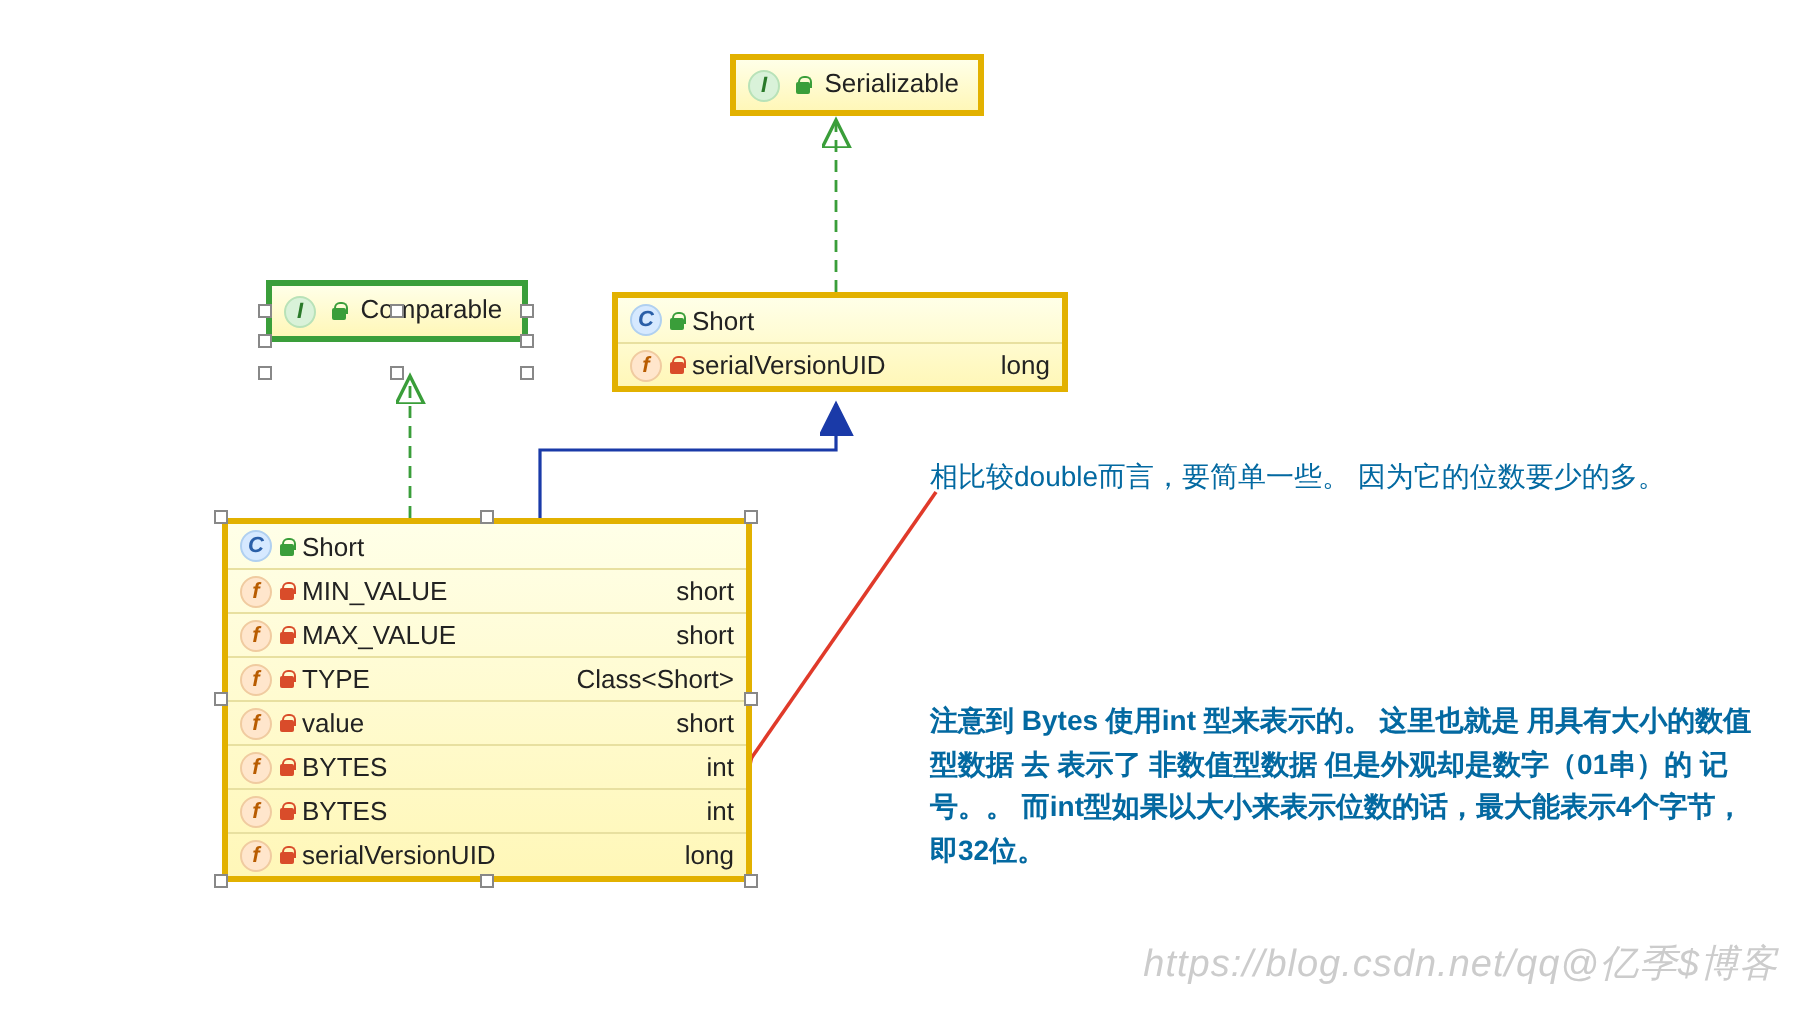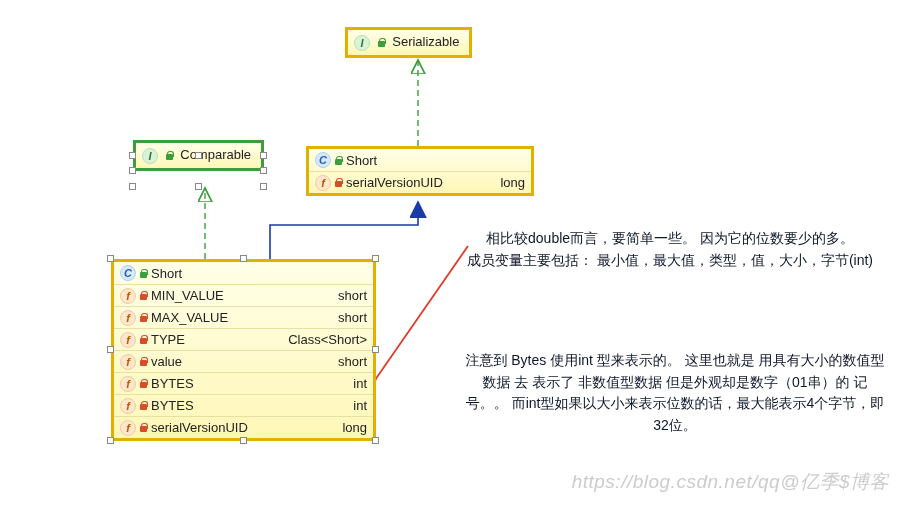--- a/index.html
+++ b/index.html
@@ -57,23 +57,22 @@
     padding: 0 6px;
   }
   .member-row { border-top:1px solid #e8e0a0; }
   .name { color:#222; flex:0 0 auto; }
   .type { color:#222; margin-left:auto; text-align:left; }
   .handle {
     position:absolute; width:7px; height:7px; background:#fff;
     border:1px solid #888;
   }
   .annot {
-    position:absolute; color:#0f172a; line-height:1.55;
+    position:absolute; color:#0369a1; line-height:1.55;
     font-size:14px;
-    text-align:center;
   }
   .watermark {
     position:absolute; right:18px; bottom:14px;
     color:#ccc; font-size:19px; font-style:italic;
     letter-spacing:0.5px;
   }
   svg.conn { position:absolute; left:0; top:0; pointer-events:none; }
 </style>
 </head>
 <body>
@@ -93,21 +92,21 @@
 
   <path d="M418 146 L418 60" stroke="#3a9e3a" stroke-width="1.4" stroke-dasharray="6 4" fill="none" marker-end="url(#arrGreen)"></path>
 
   <path d="M270 259 L270 225 L418 225 L418 202" stroke="#1a3aa8" stroke-width="1.6" fill="none" marker-end="url(#arrBlue)"></path>
 
   <path d="M205 259 L205 188" stroke="#3a9e3a" stroke-width="1.4" stroke-dasharray="6 4" fill="none" marker-end="url(#arrGreen)"></path>
 
   <path d="M468 246 L375 380" stroke="#e03a2a" stroke-width="1.8" fill="none" marker-end="url(#arrRed)"></path>
 </svg>
 
-<div class="node narrow" style="left:345px; top:27px; border-color:#e2b100;text-align:right;">
+<div class="node narrow" style="left:365px; top:27px; border-color:#e2b100;text-align:right;">
   <span class="icon i">I</span>
   <span class="lock green"></span>
   <span class="name">Serializable</span>
 </div>
 
 <div class="node narrow" id="cmp" style="left:133px; top:140px; border-color:#3a9e3a;">
   <span class="icon i">I</span>
   <span class="lock green"></span>
   <span class="name">Comparable</span>
 </div>
@@ -171,23 +170,22 @@
   <div class="member-row">
       <span class="icon f">f</span>
       <span class="lock red"></span>
       <span class="name">serialVersionUID</span>
       <span class="type">long</span>
     </div>
 </div>
 
 <div class="annot" style="left:465px; top:228px; width:410px;">
   <div>相比较double而言，要简单一些。   因为它的位数要少的多。</div>
-  <div>   成员变量主要包括：  最小值，最大值，类型，值，大小，字节(int)</div>
-</div>
-<div class="annot" style="left:465px; top:350px; width:420px;">
+</div>
+<div class="annot" style="left:465px; top:350px; width:420px;font-weight:bold;">
   <div>注意到 Bytes 使用int 型来表示的。   这里也就是 用具有大小的数值型数据   去   表示了 非数值型数据   但是外观却是数字（01串）的 记号。。 而int型如果以大小来表示位数的话，最大能表示4个字节，即32位。</div>
 </div>
 
 <div class="watermark">https://blog.csdn.net/qq@亿季$博客</div>
 
 <div class="handle" style="left: 129px; top: 152px;"></div>
 <div class="handle" style="left: 129px; top: 167.281px;"></div>
 <div class="handle" style="left: 129px; top: 182.562px;"></div>
 <div class="handle" style="left: 194.539px; top: 152px;"></div>
 <div class="handle" style="left: 194.539px; top: 182.562px;"></div>

